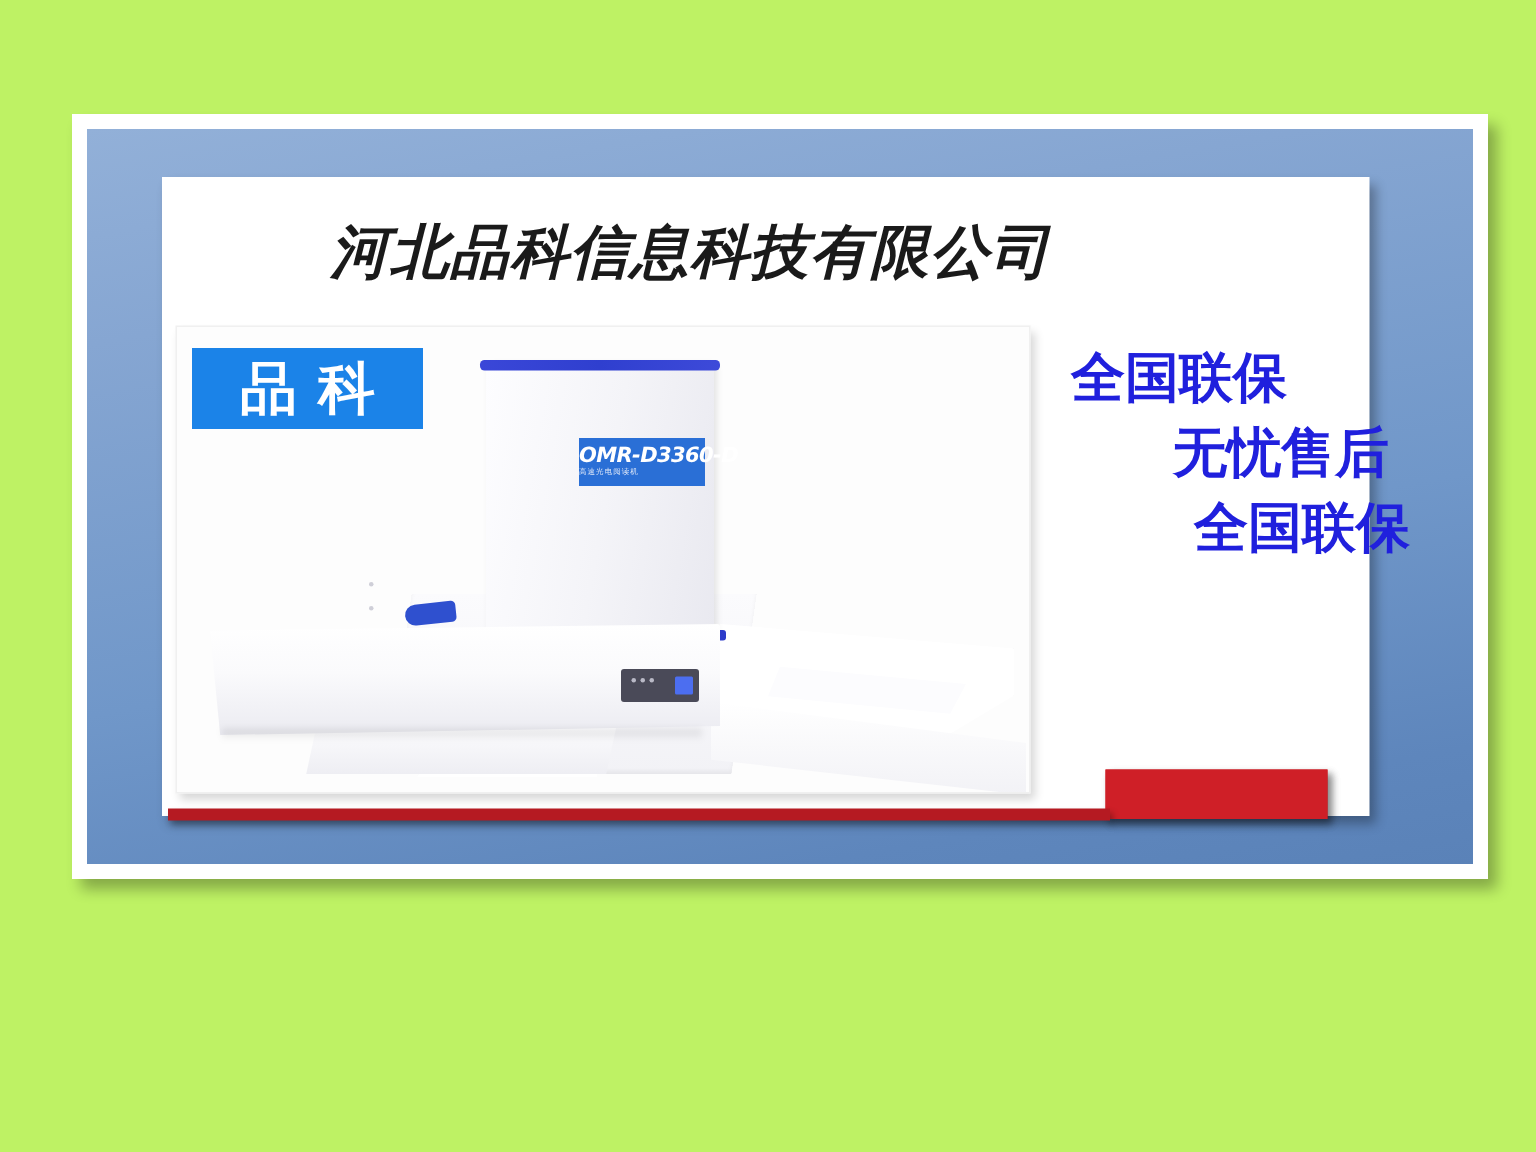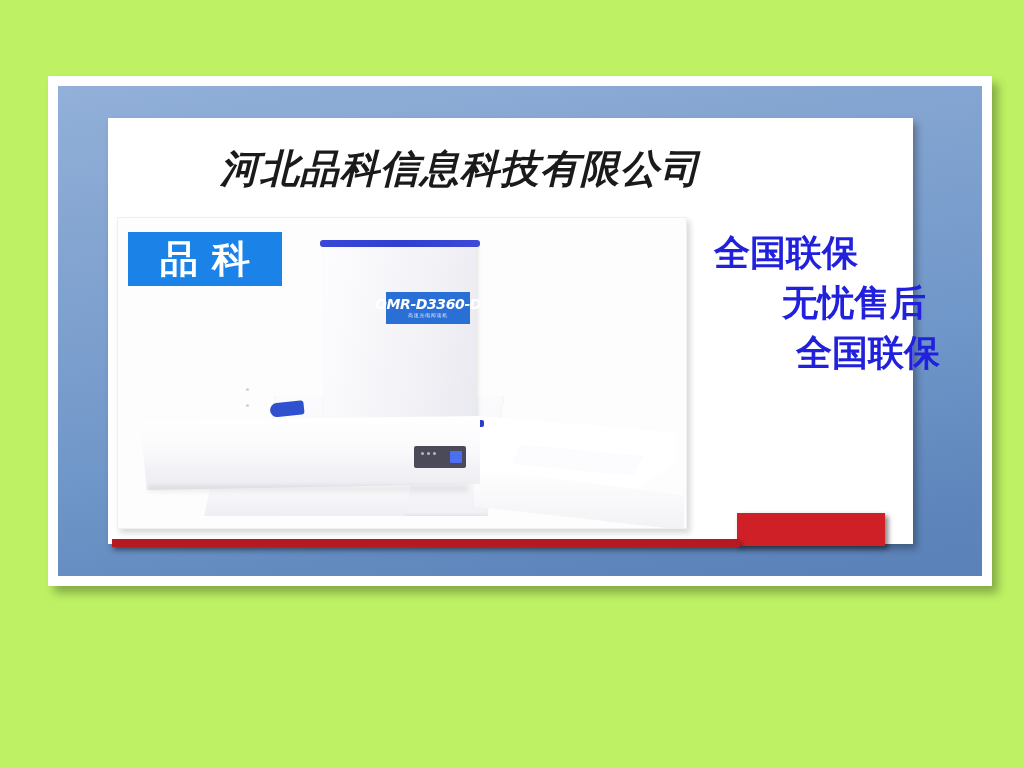--- a/index.html
+++ b/index.html
@@ -139,21 +139,21 @@
     position:absolute; left:202px; top:202px;
     width:164px; height:7px;
     background:linear-gradient(90deg,#2f3fcf 0%, #3a47d8 60%, #2c3bc9 100%);
     border-radius:2px;
   }
   .model-plate {
     position:absolute; left:268px; top:74px;
     width:84px; height:32px;
     background:#2a6fd6;
     display:flex; flex-direction:column;
-    align-items:center; justify-content:center;
+    justify-content:center;
   }
   .model-plate .m-main {
     color:#ffffff;
     font-family:"DejaVu Sans", sans-serif;
     font-style:italic;
     font-weight:700;
     font-size:14px;
     line-height:15px;
     letter-spacing:-0.4px;
     white-space:nowrap;

